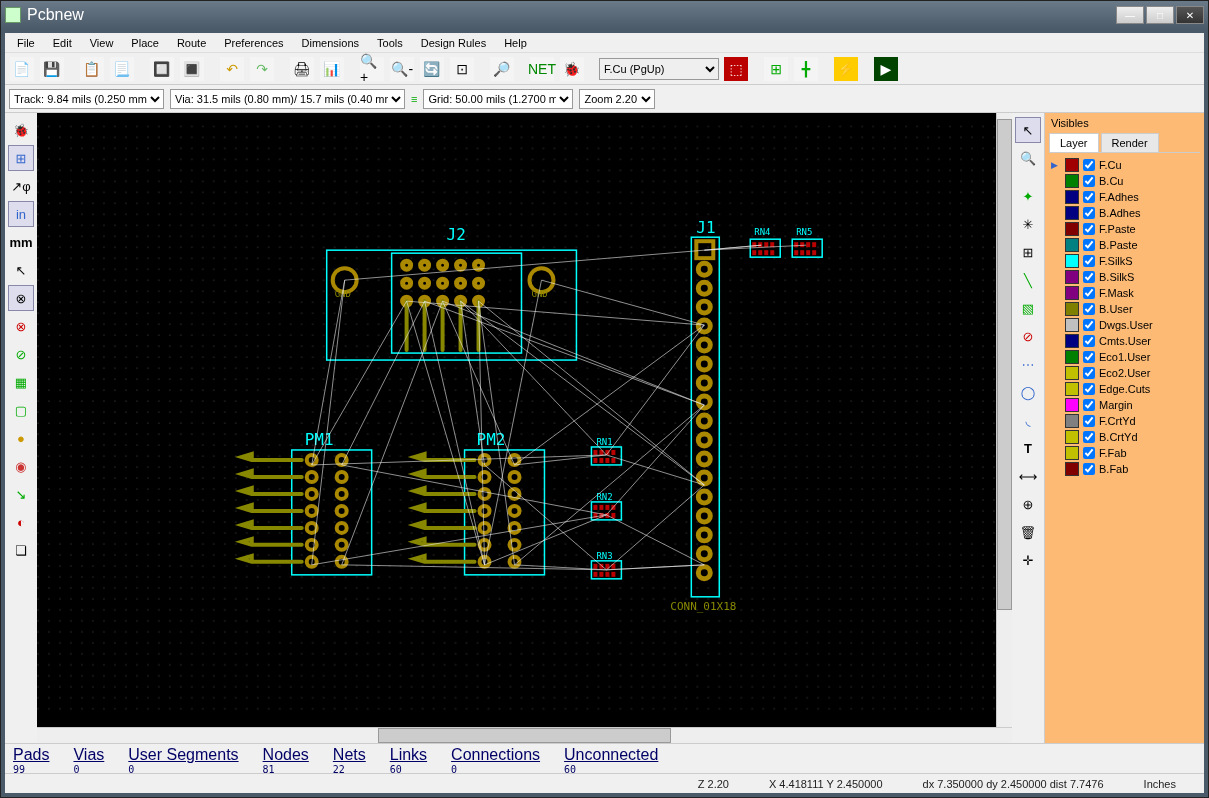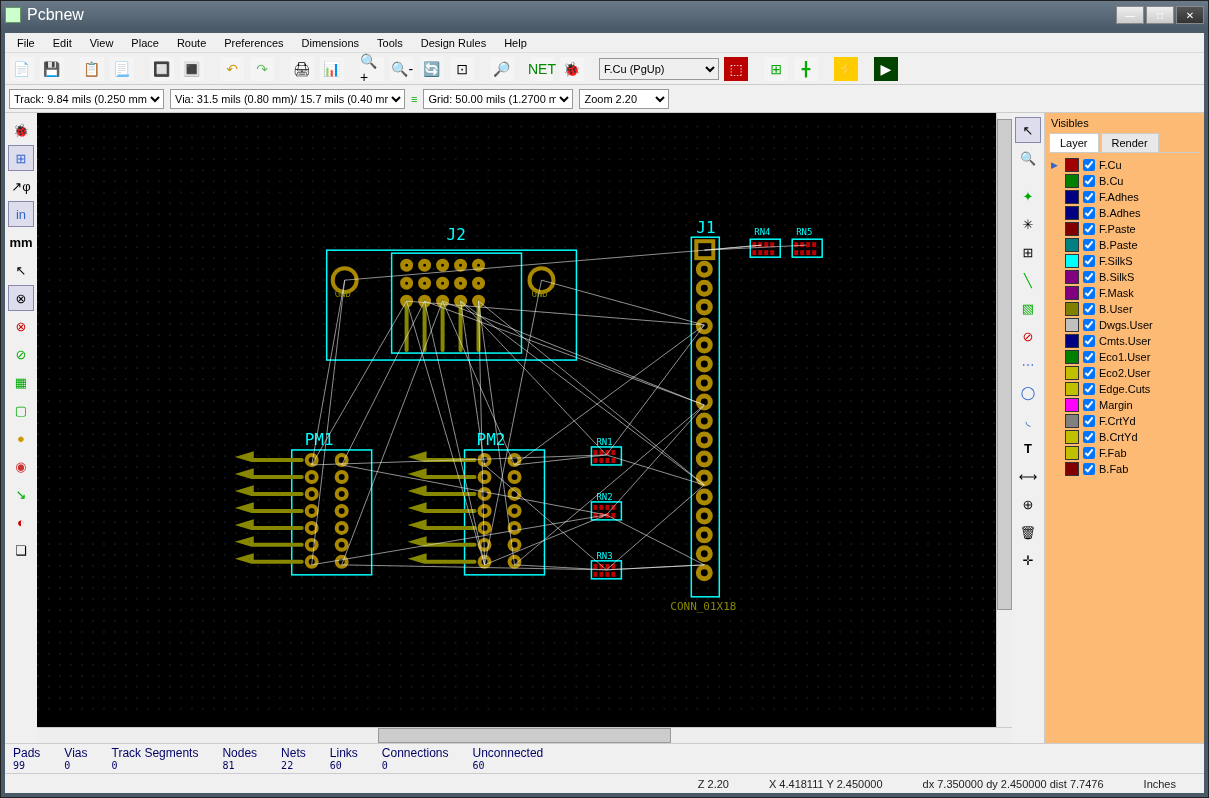--- a/index.html
+++ b/index.html
@@ -44,21 +44,21 @@
 .tab { padding: 3px 10px; border: 1px solid #ccc; border-bottom: none; background: #fff; margin-right: 2px; font-size: 11px; }
 .tab.inactive { background: #e8e8e8; }
 .layerlist { flex: 1; overflow: auto; padding: 4px; }
 .layerrow { display: flex; align-items: center; gap: 4px; padding: 1px 2px; }
 .layerrow .arrow { width: 10px; color: #36c; font-size: 9px; }
 .layerrow .sw { width: 14px; height: 14px; border: 1px solid #333; }
 .layerrow input[type=checkbox] { width: 12px; height: 12px; }
 
 .statusbar1 { height: 30px; background: #f0f0f0; border-top: 1px solid #ccc; display: flex; padding: 2px 8px; gap: 24px; }
 .statusbar1 .grp { display: flex; flex-direction: column; }
-.statusbar1 .lbl { color: #006; font-size: 12px; }
+.statusbar1 .lbl { color: #006; font-size: 16px; text-decoration: underline; }
 .statusbar1 .val { color: #006; font-size: 10px; }
 
 .statusbar2 { height: 20px; background: #f0f0f0; border-top: 1px solid #ccc; display: flex; align-items: center; padding: 0 8px; font-size: 10px; color: #222; }
 .statusbar2 span { padding: 0 20px; }
 
 
 .grid-dot { fill: #555; }
 .ref { fill: #0ff; font-family: monospace; font-size: 16px; }
 .val { fill: #880; font-family: monospace; font-size: 11px; }
 .sm { font-size: 9px; }
@@ -134,21 +134,21 @@
       <div class="tbtn" style="background:#fc0">⚡</div>
       <div class="sep"></div>
       <div class="tbtn" style="background:#040;color:#fff">▶</div>
     </div>
 
     <div class="toolbar2">
       <select style="width:155px"><option>Track: 9.84 mils (0.250 mm) *</option></select>
       <select style="width:235px"><option>Via: 31.5 mils (0.80 mm)/ 15.7 mils (0.40 mm) *</option></select>
       <div class="tbtn" style="color:#0a0">≡</div>
       <select style="width:150px"><option>Grid: 50.00 mils (1.2700 mm)</option></select>
-      <select style="width:90px"><option>Zoom 2.20</option></select>
+      <select style="width:76px"><option>Zoom 2.20</option></select>
     </div>
 
     <div class="main">
 
       <div class="leftbar">
         <div class="lbtn">🐞</div>
         <div class="lbtn active" style="color:#36c">⊞</div>
         <div class="lbtn">↗φ</div>
         <div class="lbtn active" style="color:#36c;font-weight:normal">in</div>
         <div class="lbtn" style="font-weight:bold">mm</div>
@@ -570,21 +570,21 @@
     <div class="statusbar1" id="status1">
         <div class="grp">
           <span class="lbl">Pads</span>
           <span class="val">99</span>
         </div>
         <div class="grp">
           <span class="lbl">Vias</span>
           <span class="val">0</span>
         </div>
         <div class="grp">
-          <span class="lbl">Track Segments</span>
+          <span class="lbl">User Segments</span>
           <span class="val">0</span>
         </div>
         <div class="grp">
           <span class="lbl">Nodes</span>
           <span class="val">81</span>
         </div>
         <div class="grp">
           <span class="lbl">Nets</span>
           <span class="val">22</span>
         </div>

